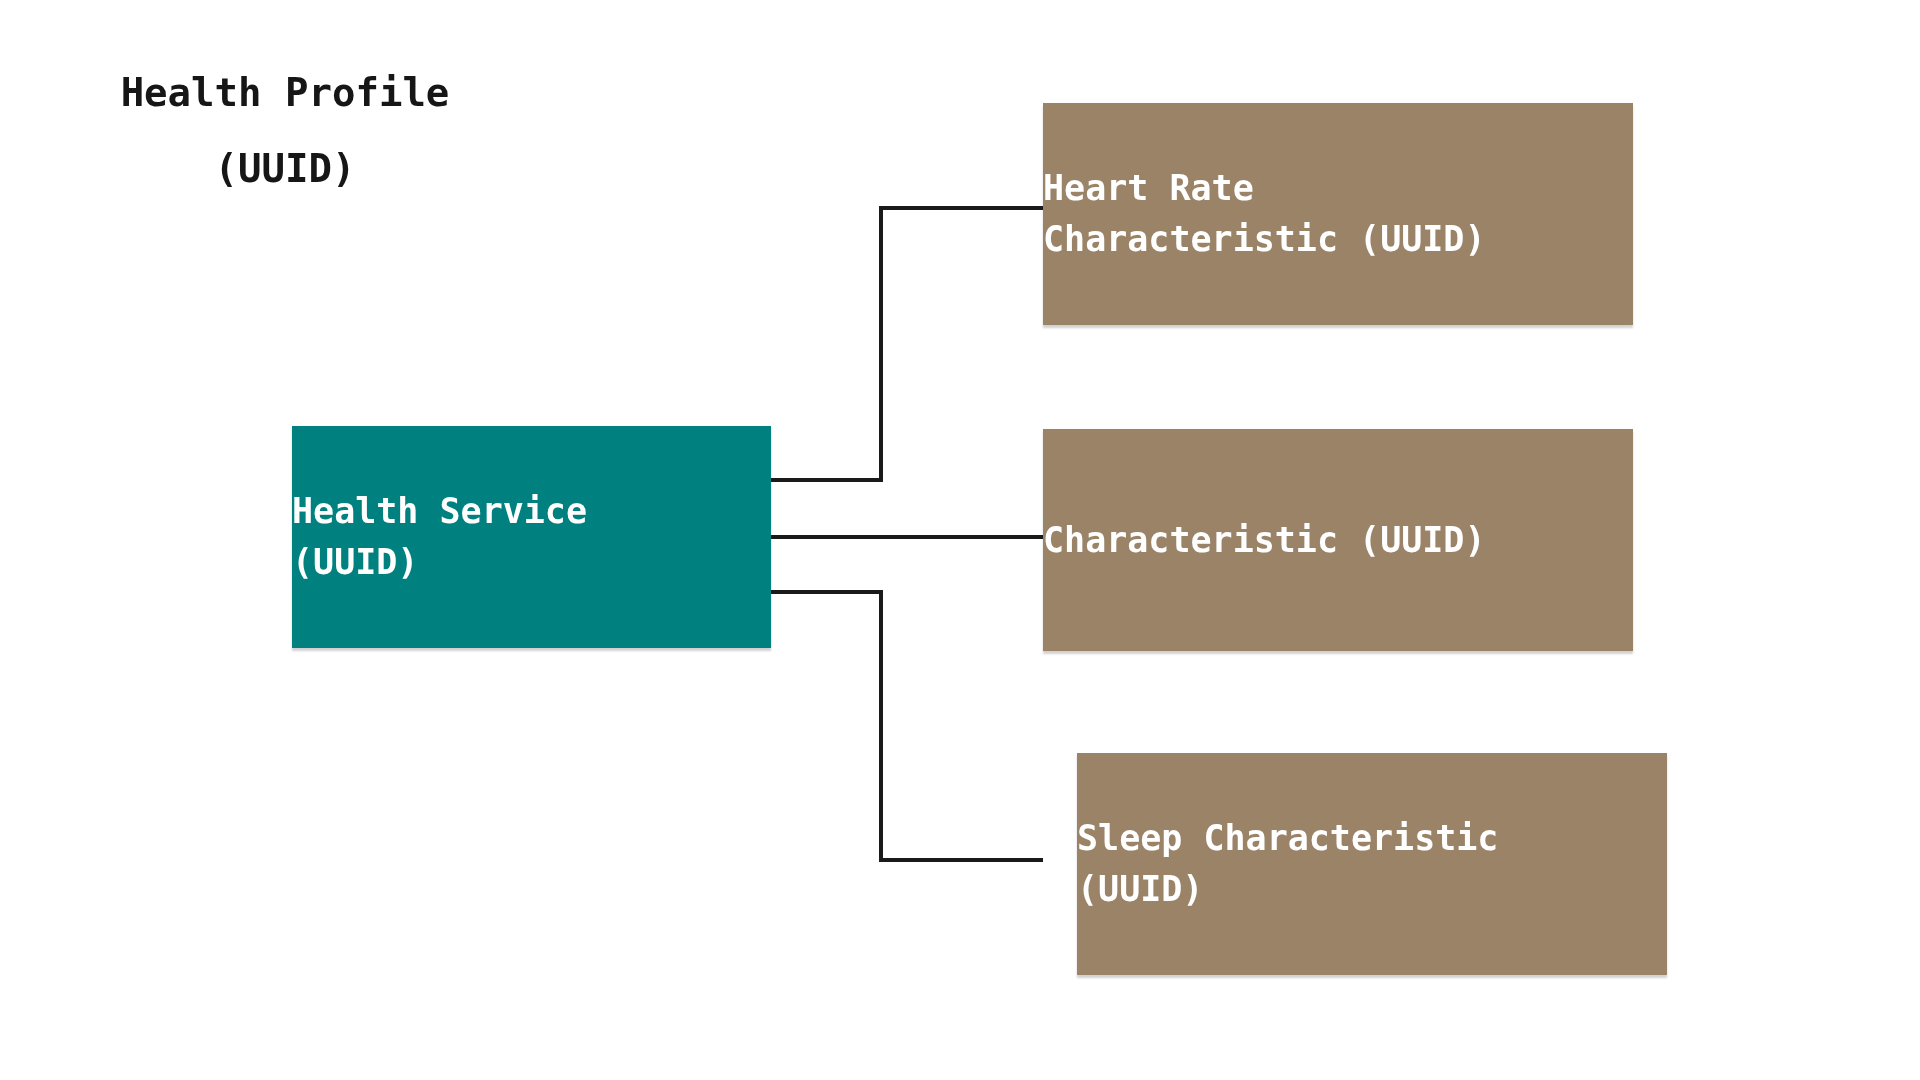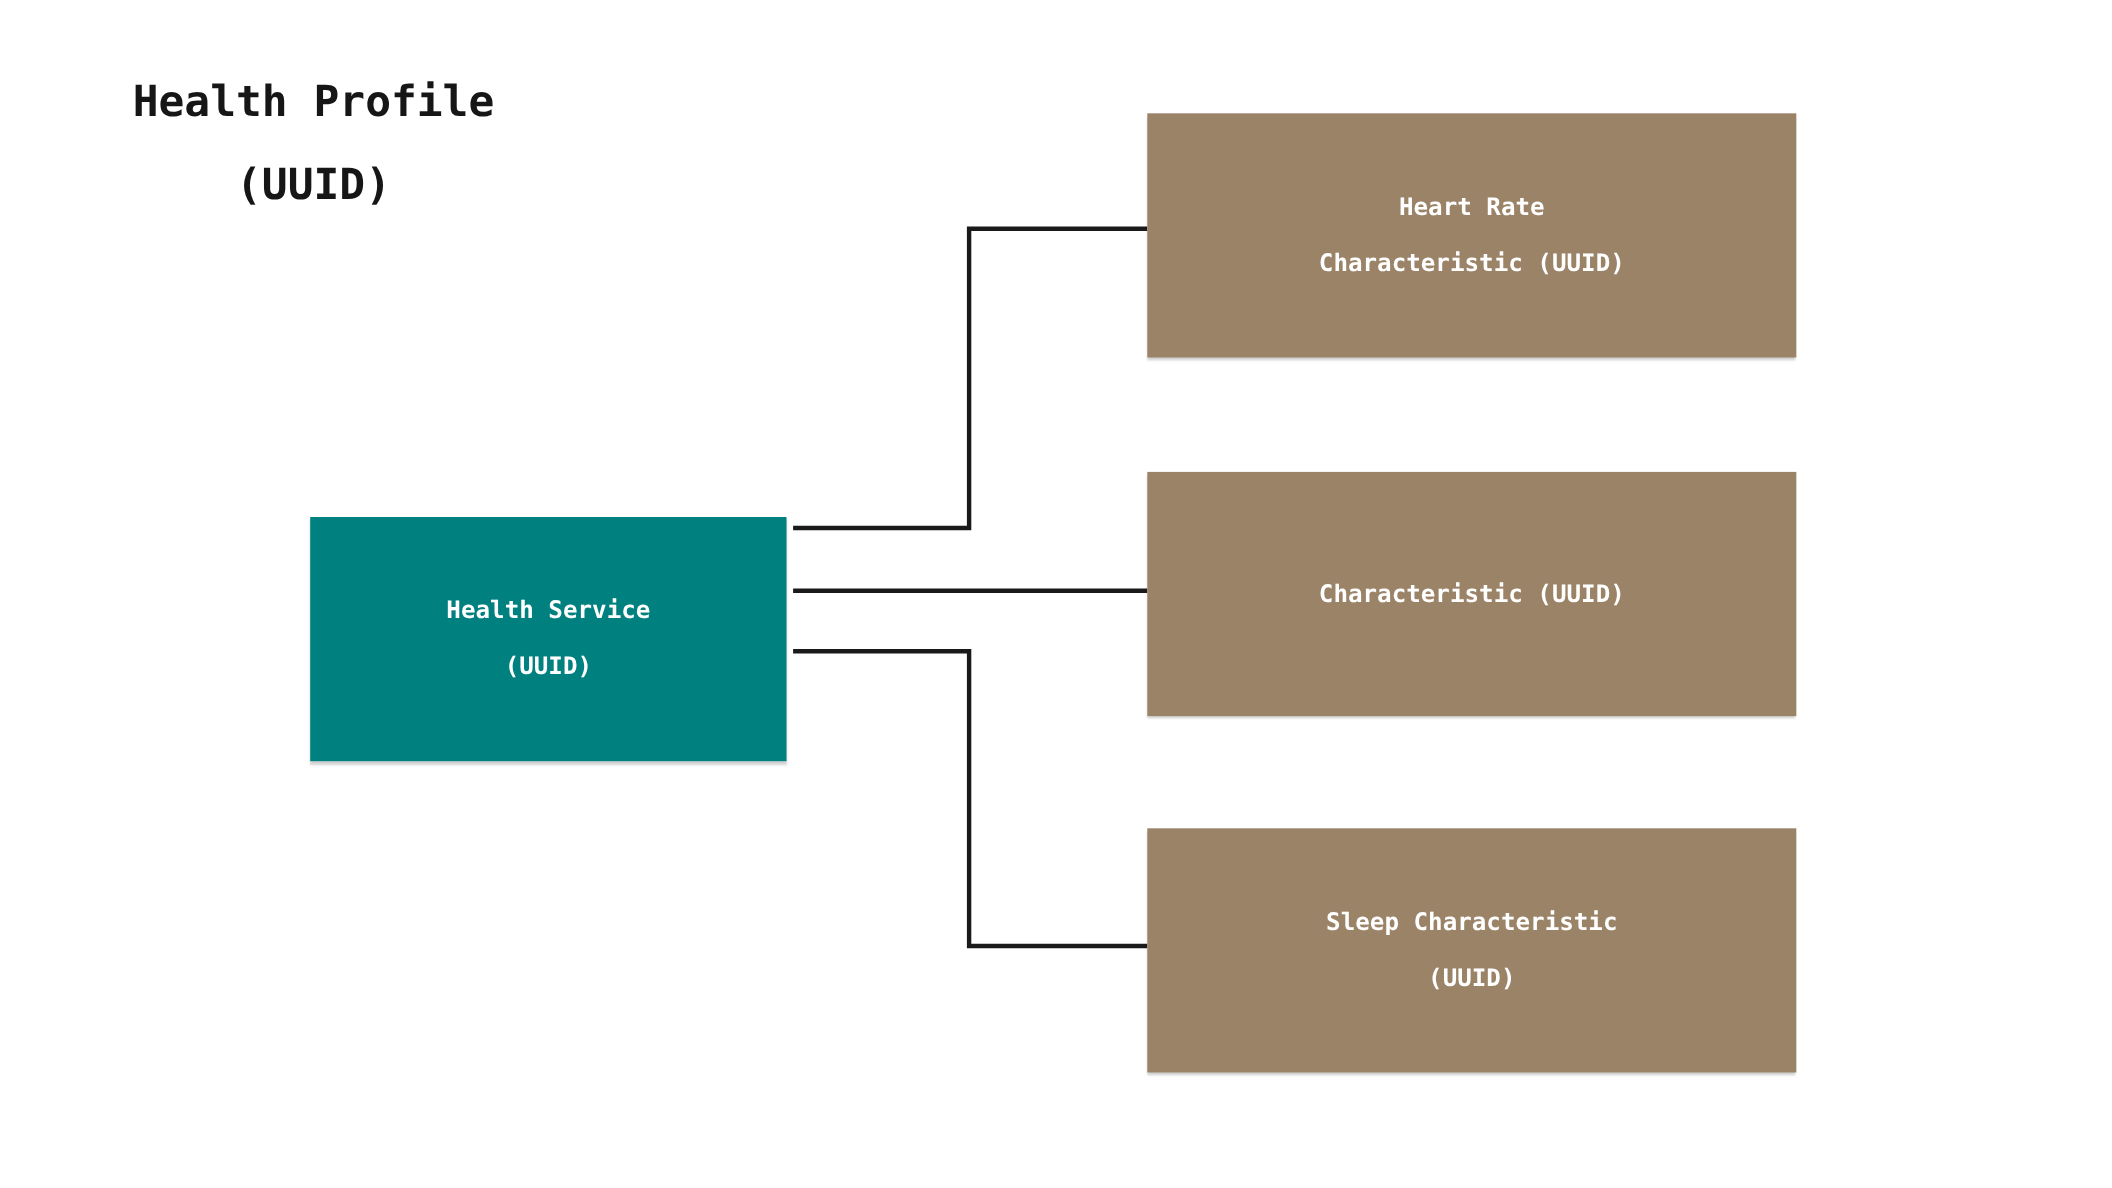--- a/index.html
+++ b/index.html
@@ -37,43 +37,42 @@
   }
   .connectors .wire{
     fill:none;
     stroke:var(--connector);
     stroke-width:4;
   }
   .node{
     position:absolute;
     display:flex;
     flex-direction:column;
-    align-items:center;
+    align-items:flex-start;
     justify-content:center;
     text-align:center;
     font-weight:bold;
-    font-size:22px;
+    font-size:35px;
     line-height:51px;
     color:var(--node-text);
     box-shadow:0 3px 2px rgba(0,0,0,0.18);
   }
   .node.service{
-    left:282px;top:426px;
-    width:433px;height:222px;
+    left:292px;top:426px;
+    width:479px;height:222px;
     background:var(--service-fill);
-    margin-top:44px;
   }
   .node.characteristic{
     left:1043px;
     width:590px;height:222px;
     background:var(--char-fill);
   }
   .node.char-heart-rate{top:103px;}
   .node.char-physical-activity{top:429px;}
-  .node.char-sleep{top:753px;}
+  .node.char-sleep{top:753px;margin-left:34px;}
 </style>
 </head>
 <body>
 
 <div class="canvas">
 
   <div class="diagram-title">
     <div>Health Profile</div>
     <div>(UUID)</div>
   </div>

